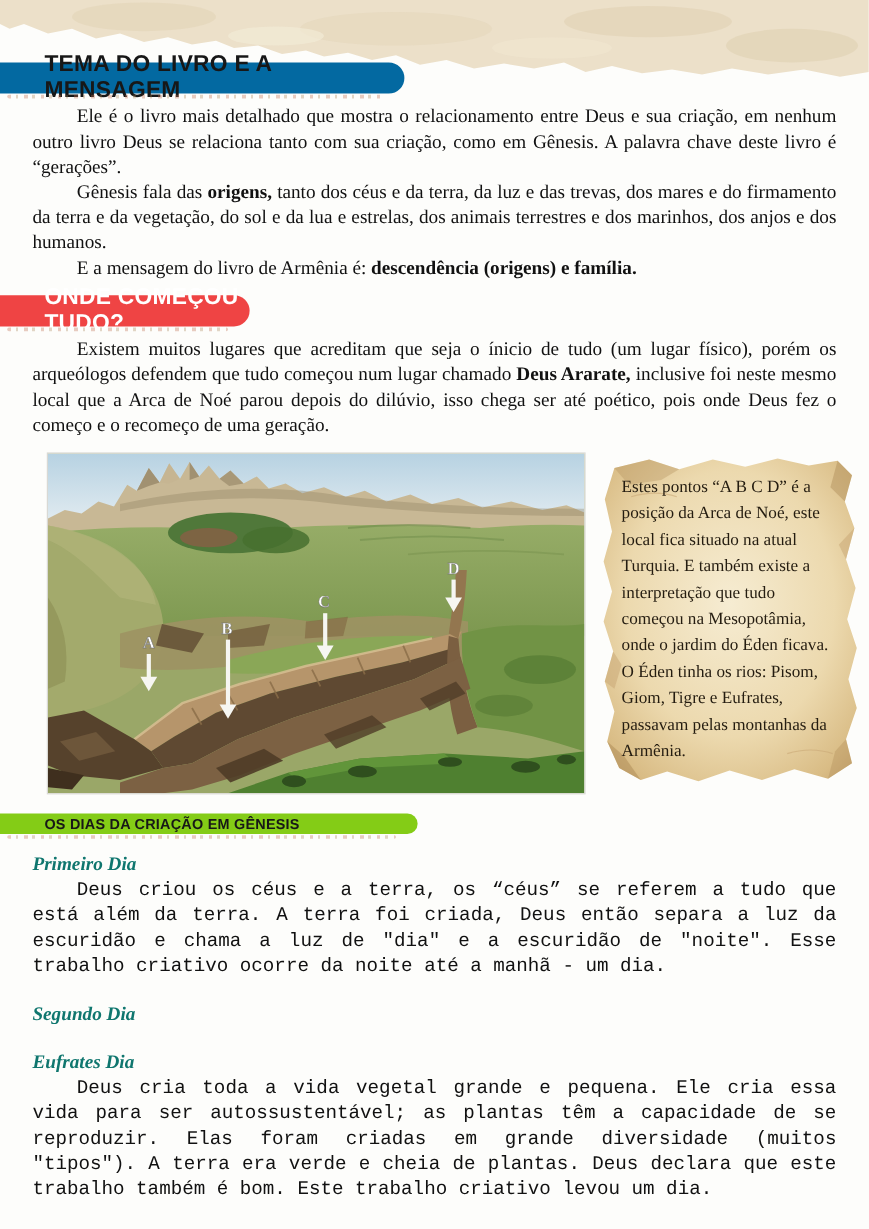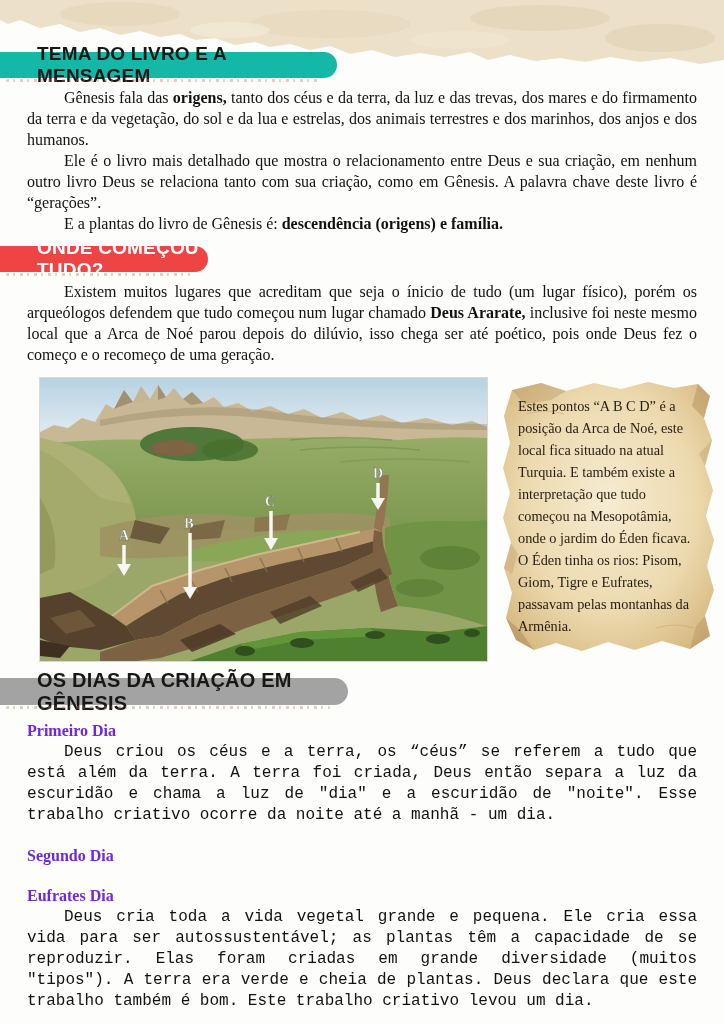--- a/index.html
+++ b/index.html
@@ -21,23 +21,23 @@
     font-weight:700;font-size:19px;letter-spacing:.2px;
     color:#171717;position:relative;
   }
   .pill::after{ 
     content:"";position:absolute;left:6px;right:18px;bottom:-4px;height:3px;
     background:repeating-linear-gradient(90deg,
       rgba(190,110,80,.35) 0 3px, rgba(190,110,80,0) 3px 7px,
       rgba(160,120,70,.3) 7px 9px, rgba(160,120,70,0) 9px 14px);
     border-radius:2px;
   }
-  .pill-light{background:#14b8a6;width:337px;}
+  .pill-light{background:#0369a1;width:337px;}
   .pill-dark{background:#ef4444;color:#ffffff;width:208px;}
-  .pill-yellow{background:#a3a3a3;width:348px;height:27px;font-size:20px;}
+  .pill-yellow{background:#84cc16;width:348px;height:17px;font-size:12px;}
 
   .body-text{
     margin:9px 27px 0 27px;
     font-size:16px;line-height:21px;text-align:justify;color:#111;
   }
   .body-text p{margin:0;text-indent:37px;}
   .body-text b{font-weight:700;}
 
   .figure-row{
     margin:13px 0 0 40px;display:flex;gap:9px;align-items:flex-start;
@@ -48,21 +48,21 @@
   }
   .parchment{position:relative;width:226px;height:283px;}
   .parchment svg{position:absolute;inset:0;}
   .parchment-text{
     position:absolute;top:17px;left:22px;right:22px;
     font-size:14.3px;line-height:22px;color:#241c10;
   }
 
   .day{margin-top:15px;}
   .day-title{
-    font-weight:700;font-size:16px;line-height:21px;margin:0 27px;color:#6d28d9;
+    font-weight:700;font-size:16px;line-height:21px;margin:0 27px;color:#0f766e;font-style:italic;
   }
   .day .body-text{margin-top:1px;font-family:Liberation Mono, monospace;}
   .spacer-sm{height:12px;}
 </style>
 </head>
 <body>
 
 <svg class="torn-band" viewBox="0 0 724 70" preserveAspectRatio="none" aria-hidden="true">
   <path d="M0,0 H724 V60 L700,64 L670,58 L640,62 L610,57 L585,62 L560,58 L535,61 L510,55 L488,60 L470,52 L445,57 L420,53 L395,57 L372,50 L350,54 L330,46 L310,50 L290,44 L270,47 L255,42 L235,45 L215,38 L195,40 L180,34 L160,37 L140,31 L120,35 L100,28 L80,32 L60,24 L40,28 L20,20 L8,24 L0,20 Z" fill="#ece0c9"></path>
   <ellipse cx="120" cy="14" rx="60" ry="12" fill="#dfd0b2" opacity=".45"></ellipse>
@@ -72,23 +72,23 @@
   <ellipse cx="230" cy="30" rx="40" ry="8" fill="#f4ecd8" opacity=".6"></ellipse>
   <ellipse cx="460" cy="40" rx="50" ry="9" fill="#f2e8d2" opacity=".5"></ellipse>
 </svg>
 
 <div class="content">
 
   <div class="pill pill-light">
     <span>TEMA DO LIVRO E A MENSAGEM</span>
   </div>
   <div class="body-text">
+    <p><span>Ele é o livro mais detalhado que mostra o relacionamento entre Deus e sua criação, em nenhum outro livro Deus se relaciona tanto com sua criação, como em Gênesis. A palavra chave deste livro é “gerações”.</span></p>
     <p><span>Gênesis fala das </span><b>origens,</b><span> tanto dos céus e da terra, da luz e das trevas, dos mares e do firmamento da terra e da vegetação, do sol e da lua e estrelas, dos animais terrestres e dos marinhos, dos anjos e dos humanos.</span></p>
-    <p><span>Ele é o livro mais detalhado que mostra o relacionamento entre Deus e sua criação, em nenhum outro livro Deus se relaciona tanto com sua criação, como em Gênesis. A palavra chave deste livro é “gerações”.</span></p>
-    <p><span>E a plantas do livro de Gênesis é: </span><b>descendência (origens) e família.</b></p>
+    <p><span>E a mensagem do livro de Armênia é: </span><b>descendência (origens) e família.</b></p>
   </div>
 
   <div class="spacer-sm"></div>
 
   <div class="pill pill-dark">
     <span>ONDE COMEÇOU TUDO?</span>
   </div>
   <div class="body-text">
     <p><span>Existem muitos lugares que acreditam que seja o ínicio de tudo (um lugar físico), porém os arqueólogos defendem que tudo começou num lugar chamado </span><b>Deus Ararate,</b><span> inclusive foi neste mesmo local que a Arca de Noé parou depois do dilúvio, isso chega ser até poético, pois onde Deus fez o começo e o recomeço de uma geração.</span></p>
   </div>

